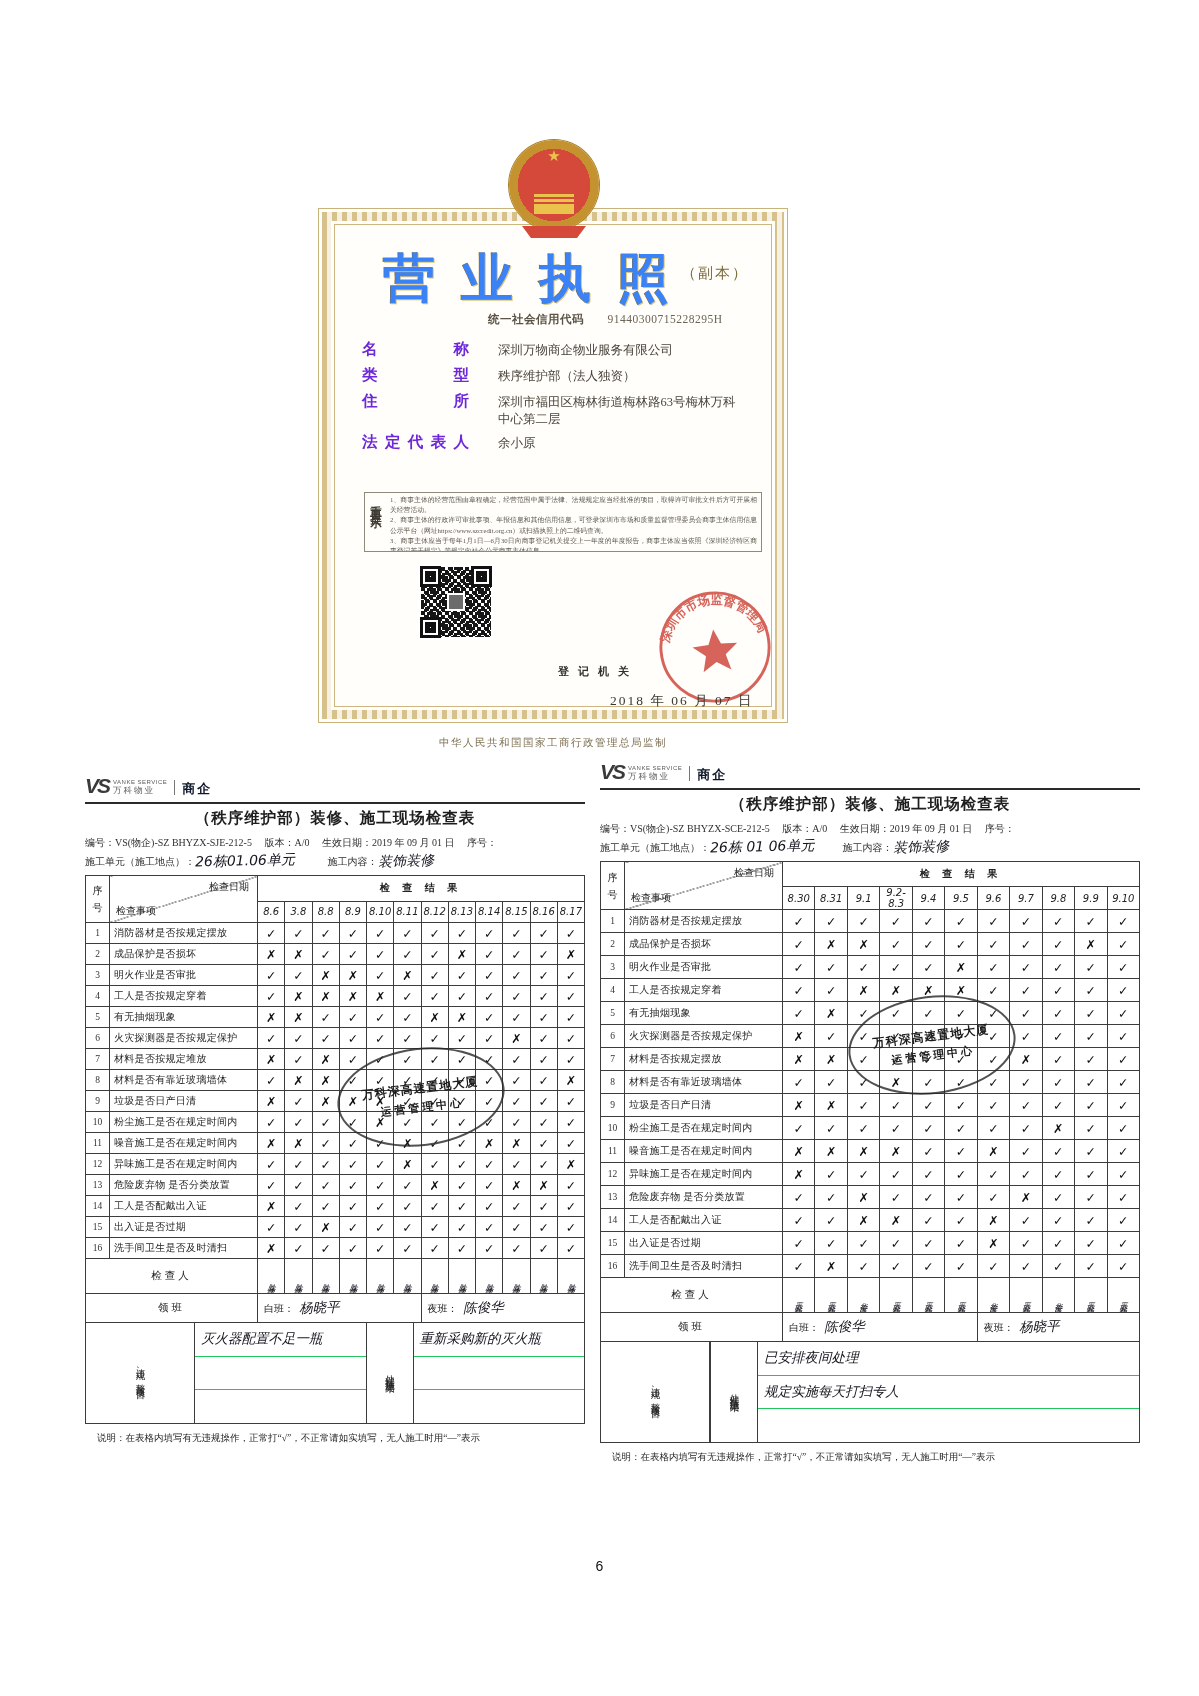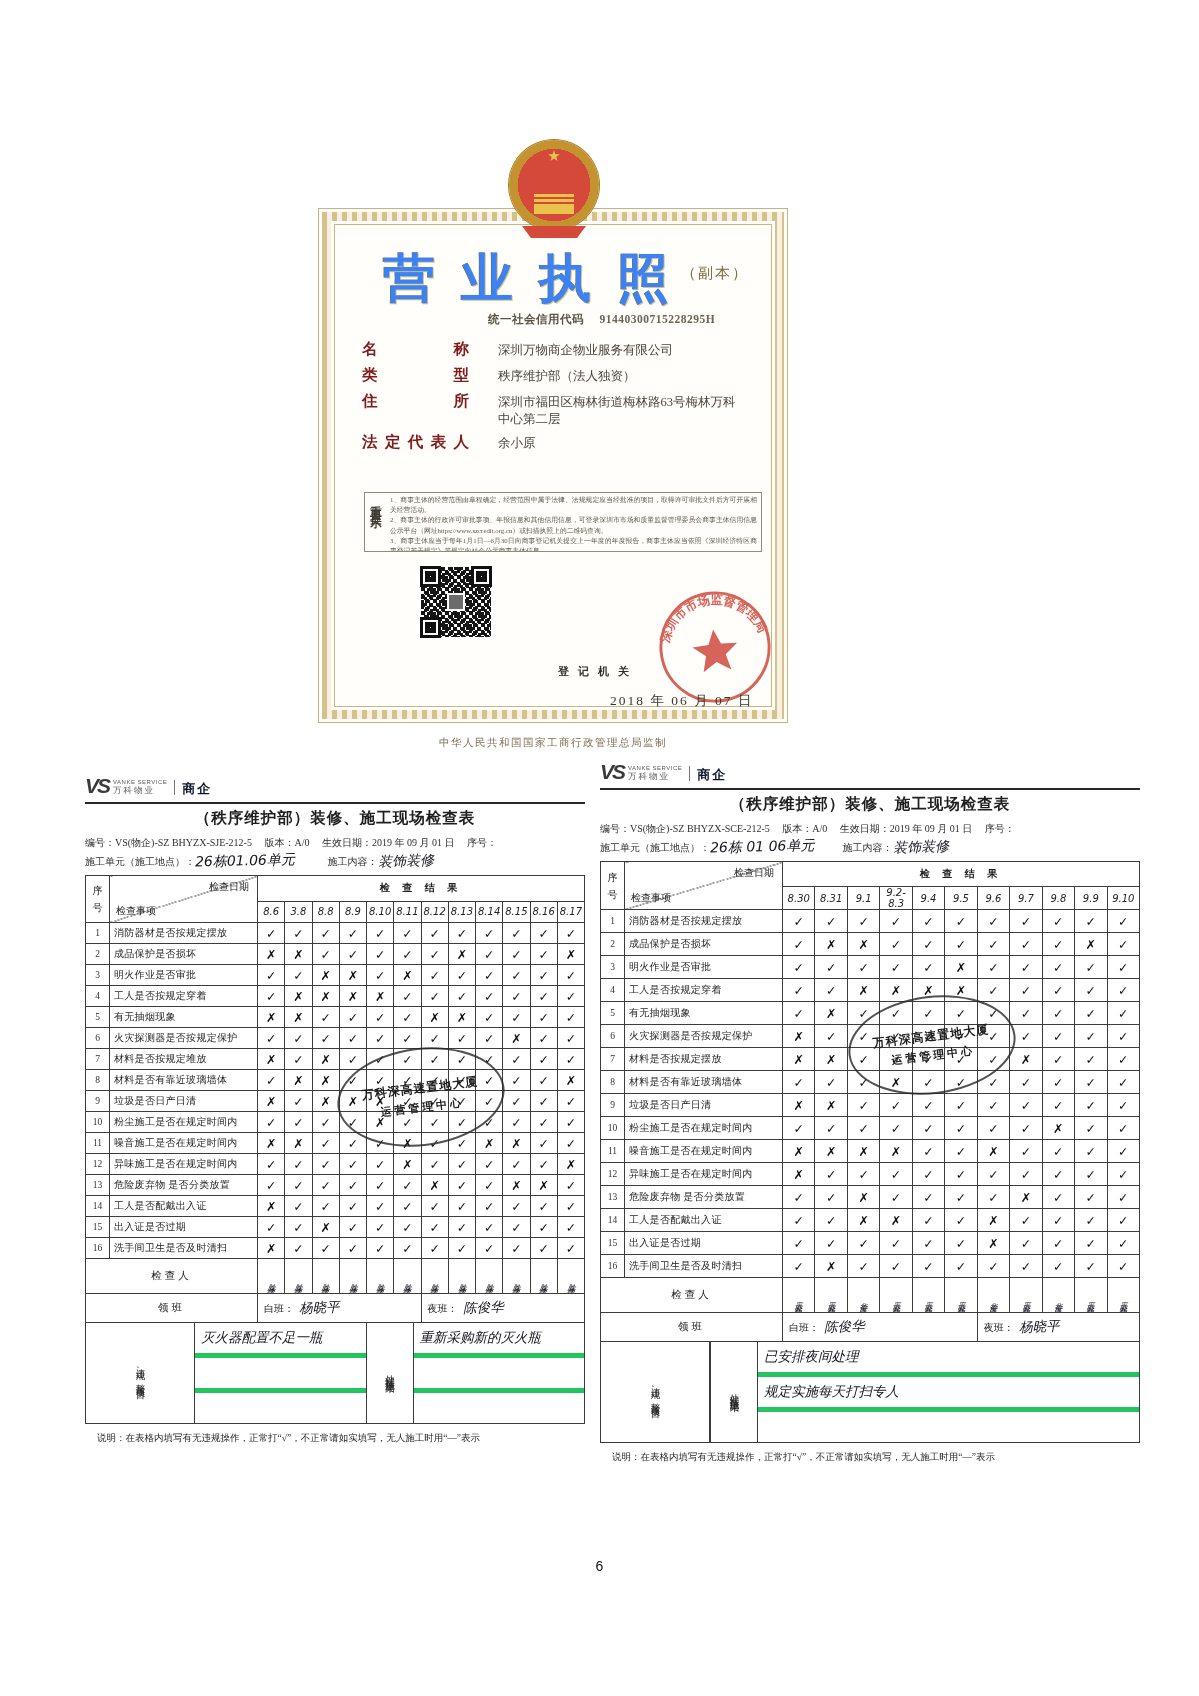--- a/index.html
+++ b/index.html
@@ -22,25 +22,25 @@
   .em-gate{position:absolute;bottom:16px;left:50%;transform:translateX(-50%);width:40px;height:20px;
     background:linear-gradient(#e9c34b 0 3px,rgba(0,0,0,0) 3px 5px,#e9c34b 5px 8px,rgba(0,0,0,0) 8px 10px,#e9c34b 10px 20px);}
   .em-ribbon{width:64px;height:12px;margin:-4px auto 0;background:#d5493b;
     clip-path:polygon(0 0,100% 0,86% 100%,14% 100%);}
 
   .lic-title-row{position:absolute;top:36px;left:0;width:100%;text-align:center;white-space:nowrap;}
   .lic-title{font-size:52px;font-weight:700;letter-spacing:26px;color:#3b82f6;
     text-shadow:1px 1px 0 #dcc67e,-0.5px -0.5px 0 #85681d;margin-left:26px;}
   .lic-copy{font-size:15px;color:#7a6a3a;letter-spacing:2px;vertical-align:18px;margin-left:-14px;}
   .lic-code{position:absolute;top:104px;left:170px;font-size:11.5px;font-weight:700;color:#5a5346;letter-spacing:.5px;}
-  .lic-code .code-val{font-weight:700;color:#6b6354;margin-left:12px;}
+  .lic-code .code-val{font-weight:400;color:#6b6354;margin-left:20px;}
 
   .lic-fields{position:absolute;left:44px;top:131px;width:392px;}
   .lfield{margin-bottom:4px;min-height:22px;}
-  .flabel{display:inline-block;width:108px;font-weight:700;font-size:15.5px;color:#7f1d1d;
+  .flabel{display:inline-block;width:108px;font-weight:700;font-size:15.5px;color:#6d28d9;
     text-align:justify;text-align-last:justify;vertical-align:top;letter-spacing:1px;}
   .fvalue{display:inline-block;width:248px;font-size:12.5px;color:#4a433a;vertical-align:top;
     padding-top:3px;margin-left:28px;line-height:1.35;}
 
   .notice{position:absolute;left:46px;top:284px;width:396px;height:58px;border:1px solid #8f8a7c;
     display:flex;background:#fffefb;}
   .notice-label{writing-mode:vertical-rl;text-orientation:upright;font-size:11.5px;font-weight:700;
     color:#3d3a32;padding:3px 3px;letter-spacing:4px;display:flex;align-items:center;}
   .notice-body{flex:1;padding:2px 4px;overflow:hidden;}
   .notice-body p{margin:0;font-size:6.8px;line-height:1.5;color:#5c574c;text-align:justify;}
@@ -107,21 +107,21 @@
   td.lab{font-size:10.5px;letter-spacing:3px;}
   td.shift{text-align:left;padding-left:6px;font-size:10px;height:28px !important;}
   .shift .sig{font-size:13.5px;margin-left:5px;display:inline-block;transform:rotate(-2deg);}
 
   .vio{display:flex;border:1px solid #3c3c3c;border-top:none;min-height:100px;}
   .vio-label{writing-mode:vertical-rl;text-orientation:upright;font-size:9.5px;letter-spacing:2px;
     color:#222;border-right:1px solid #3c3c3c;display:flex;align-items:center;justify-content:center;
     padding:4px 2px;}
   .vl1{width:104px;} .vl2{width:42px;border-left:1px solid #3c3c3c;}
   .vio-lines{flex:1;display:flex;flex-direction:column;}
-  .vio-line{flex:1;border-bottom:5px solid #22c55e;padding:1px 6px;font-size:13.5px;
+  .vio-line{flex:1;border-bottom:1px solid #22c55e;padding:1px 6px;font-size:13.5px;
     display:flex;align-items:center;}
   .vio-line:last-child{border-bottom:none;}
   .fnote{font-size:9.5px;margin-top:8px;color:#1f1f1f;padding-left:12px;}
 
   .stamp{position:absolute;width:164px;height:94px;border:2.5px solid rgba(38,38,38,.8);
     border-radius:50%;display:flex;flex-direction:column;align-items:center;justify-content:center;
     gap:3px;transform:rotate(-7deg);pointer-events:none;}
   #form0 .stamp{left:252px;top:276px;}
   #form1 .stamp{left:248px;top:238px;}
   .stamp-l1{font-size:12px;font-weight:700;color:#1c1c1c;letter-spacing:1px;}

